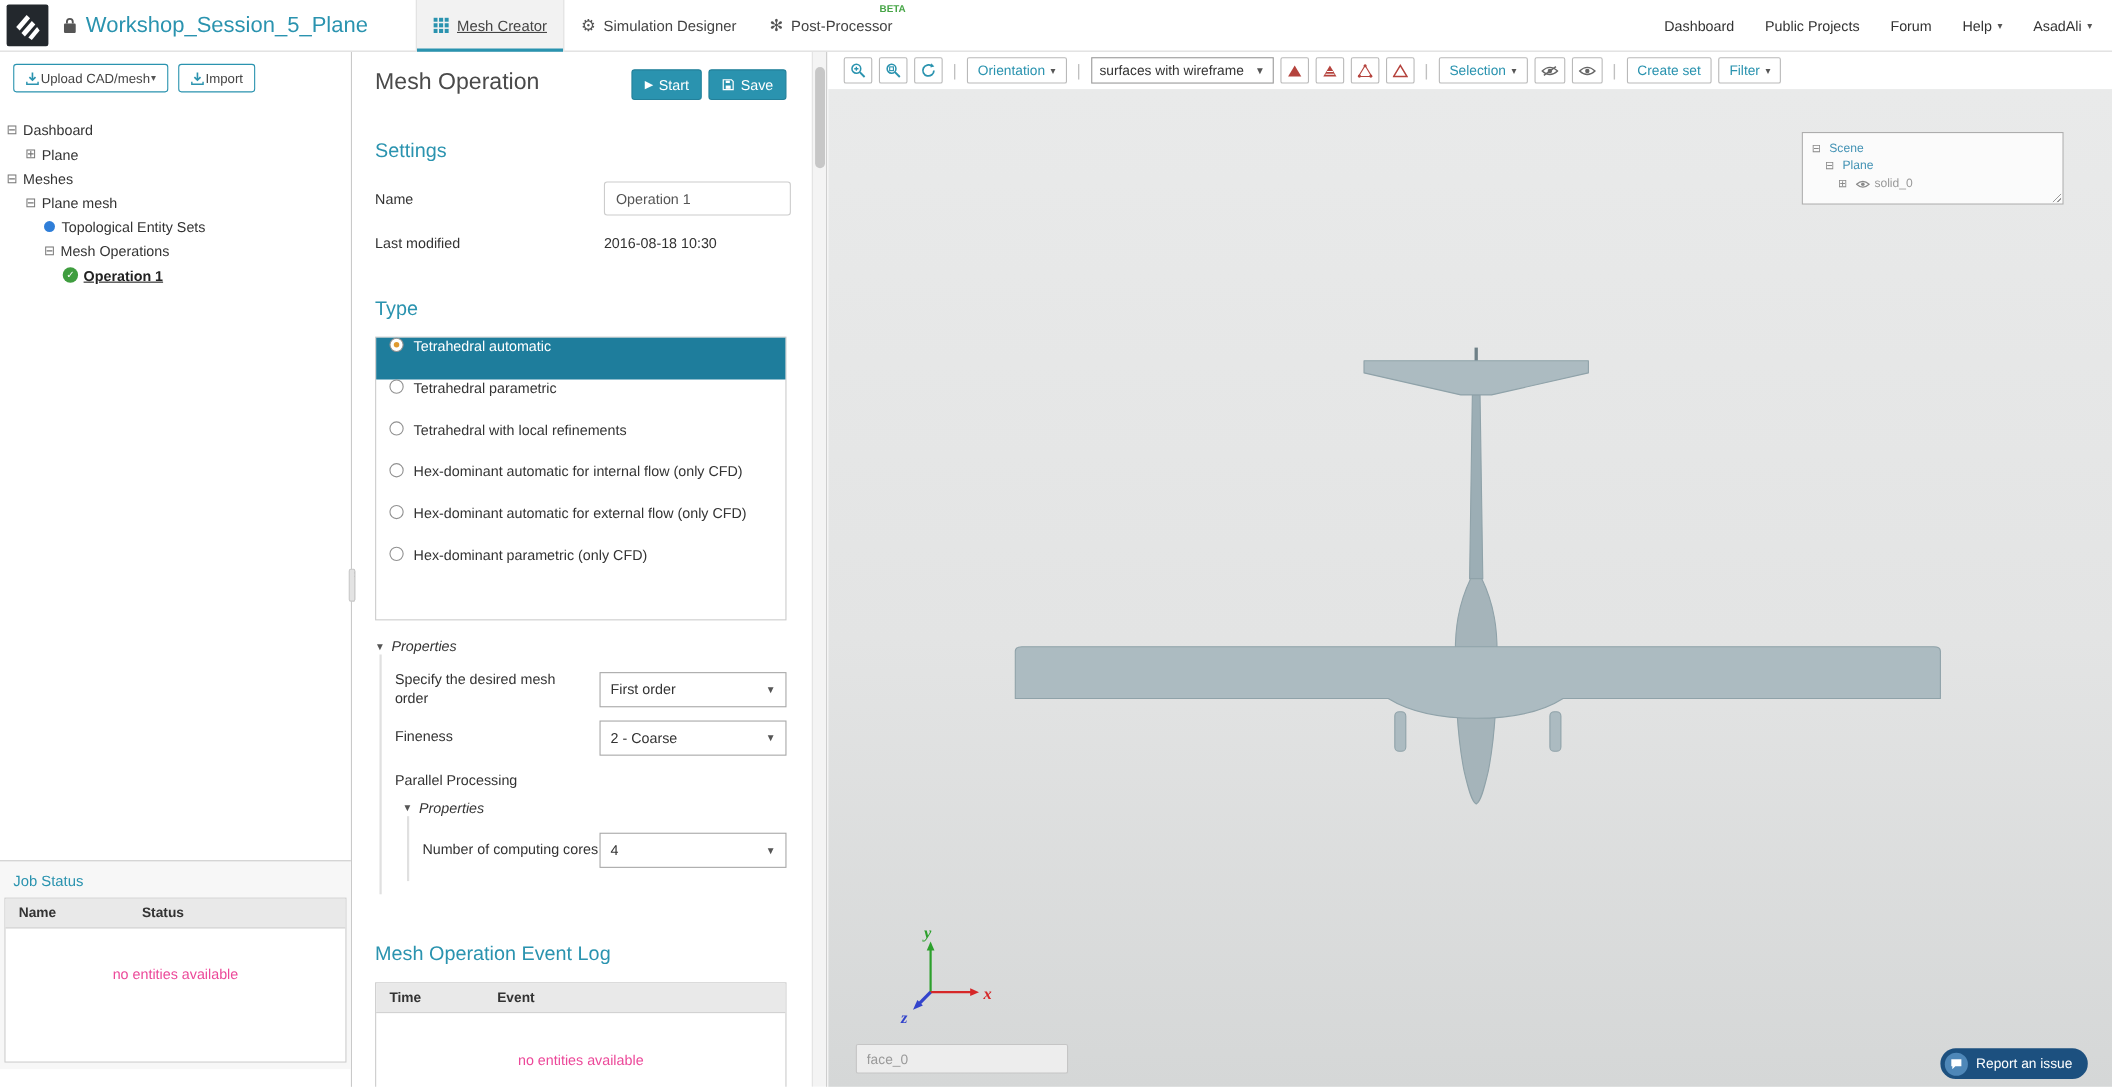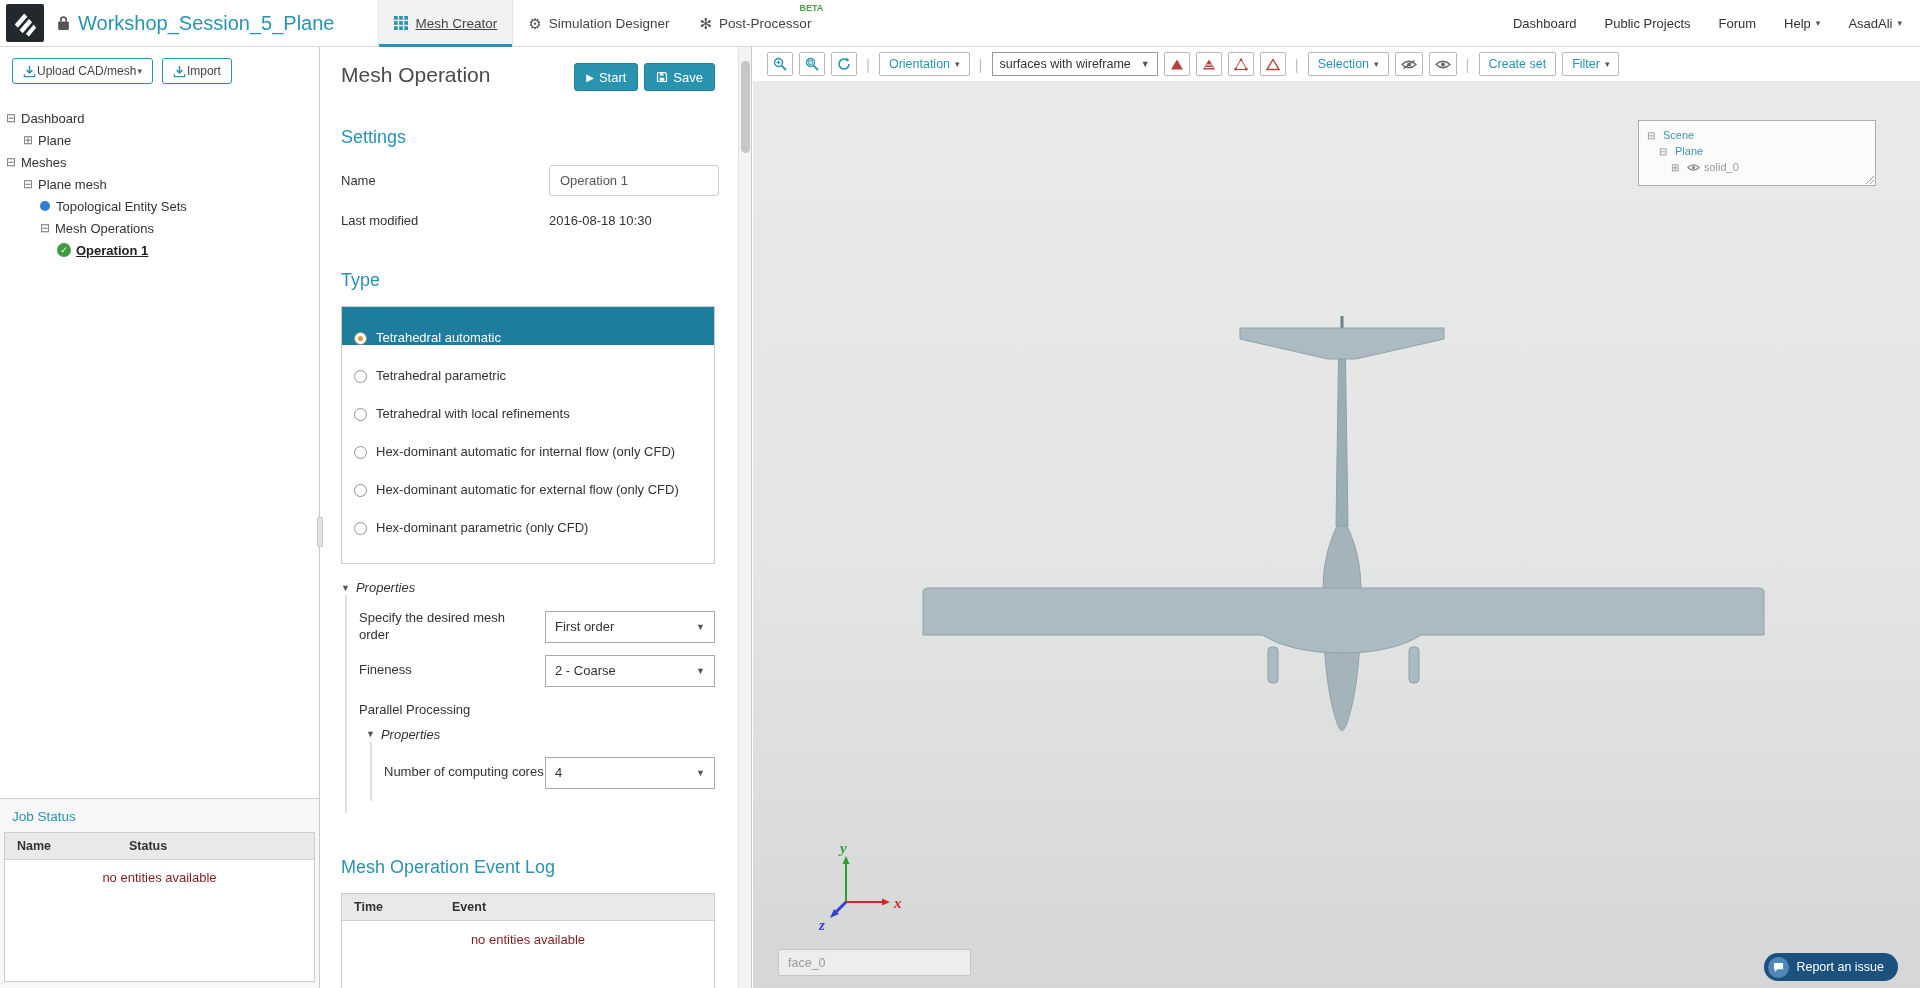--- a/index.html
+++ b/index.html
@@ -41,30 +41,30 @@
   .titem { display:flex; align-items:center; height:22px; font-size:13px; color:#333; cursor:pointer; }
   .d0 { padding-left:6px; } .d1 { padding-left:23px; } .d2 { padding-left:40px; } .d3 { padding-left:57px; }
   .tg { width:15px; font-size:12px; color:#777; flex:none; }
   .dot-blue { width:10px; height:10px; border-radius:50%; background:#2f7ed8; margin-right:6px; flex:none; }
   .check { width:14px; height:14px; border-radius:50%; background:#3f9d3f; color:#fff; font-size:9px;
            display:flex; align-items:center; justify-content:center; margin-right:5px; flex:none; }
   .titem.selected .tlabel { font-weight:bold; text-decoration:underline; color:#222; }
   .splitter { position:absolute; width:6px; height:30px; background:#e3e3e3; border:1px solid #c9c9c9;
               border-radius:2px; color:#999; font-size:9px; line-height:7px; text-align:center; overflow:hidden; }
   .sb-split { right:-4px; top:470px; z-index:6; }
-  .job { position:absolute; bottom:0; left:0; right:0; height:190px; background:#f7f7f7;
+  .job { position:absolute; bottom:16px; left:0; right:0; height:190px; background:#f7f7f7;
          border-top:1px solid #ccc; }
   .job-title { padding:10px 12px 8px; color:#2a93af; font-size:13.5px; }
   .table-box { margin:0 4px; border:1px solid #ccc; background:#fff; }
   .job .table-box { height:150px; }
   .thead { display:flex; background:#e9e9e9; border-bottom:1px solid #d2d2d2;
            font-size:12.5px; font-weight:bold; color:#333; }
   .th1 { width:112px; padding:6px 12px; }
   .th2 { flex:1; padding:6px 12px; }
-  .tempty { text-align:center; font-size:13px; color:#7f1d1d; padding:10px 0; }
+  .tempty { text-align:center; font-size:13px; color:#ec4899; padding:10px 0;margin-top:24px; }
 
   
   .panel { position:absolute; top:47px; left:321px; width:431px; bottom:0; background:#fff;
            border-right:1px solid #c9c9c9; padding:16px 36px 0 20px; overflow:hidden; }
   .panel-scroll { position:absolute; top:0; right:0; bottom:0; width:13px; background:#f4f4f4;
                   border-left:1px solid #e3e3e3; }
   .panel-thumb { position:absolute; top:14px; left:2px; width:9px; height:92px; background:#c7c7c7; border-radius:5px; }
   .vp-split { left:-4px; top:470px; z-index:6; }
   .phead { display:flex; align-items:flex-start; justify-content:space-between; }
   .ptitle { font-size:21px; color:#4a4a4a; }
@@ -74,21 +74,21 @@
   .play { font-size:10px; }
   .h-teal { color:#2a93af; font-size:18px; font-weight:400; }
   .settings-h { margin-top:36px; }
   .form-row { display:flex; align-items:center; margin-top:17px; }
   .form-label { width:208px; font-size:13px; color:#333; flex:none; }
   .text-input { width:170px; height:31px; border:1px solid #ccc; border-radius:3px; font-size:13px;
                 color:#555; padding:0 10px; font-family:inherit; background:#fff; }
   .static-val { font-size:13px; color:#333; }
   .type-h { margin-top:42px; }
   .type-box { border:1px solid #ccc; margin-top:15px; padding-bottom:28px; }
-  .opt { display:flex; align-items:flex-end; gap:9px; height:38px; padding:0 12px; font-size:13px; color:#333; cursor:pointer; }
+  .opt { display:flex; align-items:flex-start; gap:9px; height:38px; padding:0 12px; font-size:13px; color:#333; cursor:pointer; }
   .opt.selected { background:#1e7d9c; color:#fff; }
   .radio { width:13px; height:13px; border-radius:50%; border:1px solid #919191; background:#fff;
            position:relative; flex:none; }
   .radio.on::after { content:""; position:absolute; left:3px; top:3px; right:3px; bottom:3px;
                      border-radius:50%; background:#e09a2f; }
   .props { margin-top:16px; }
   .props-head { display:flex; align-items:center; gap:6px; font-size:13px; font-style:italic; color:#333; cursor:pointer; }
   .tri-down { font-size:9px; color:#555; font-style:normal; }
   .props-body { margin-left:4px; border-left:2px solid #e0e0e0; padding:4px 0 12px 12px; }
   .prow { display:flex; align-items:center; justify-content:space-between; margin-top:11px; }

